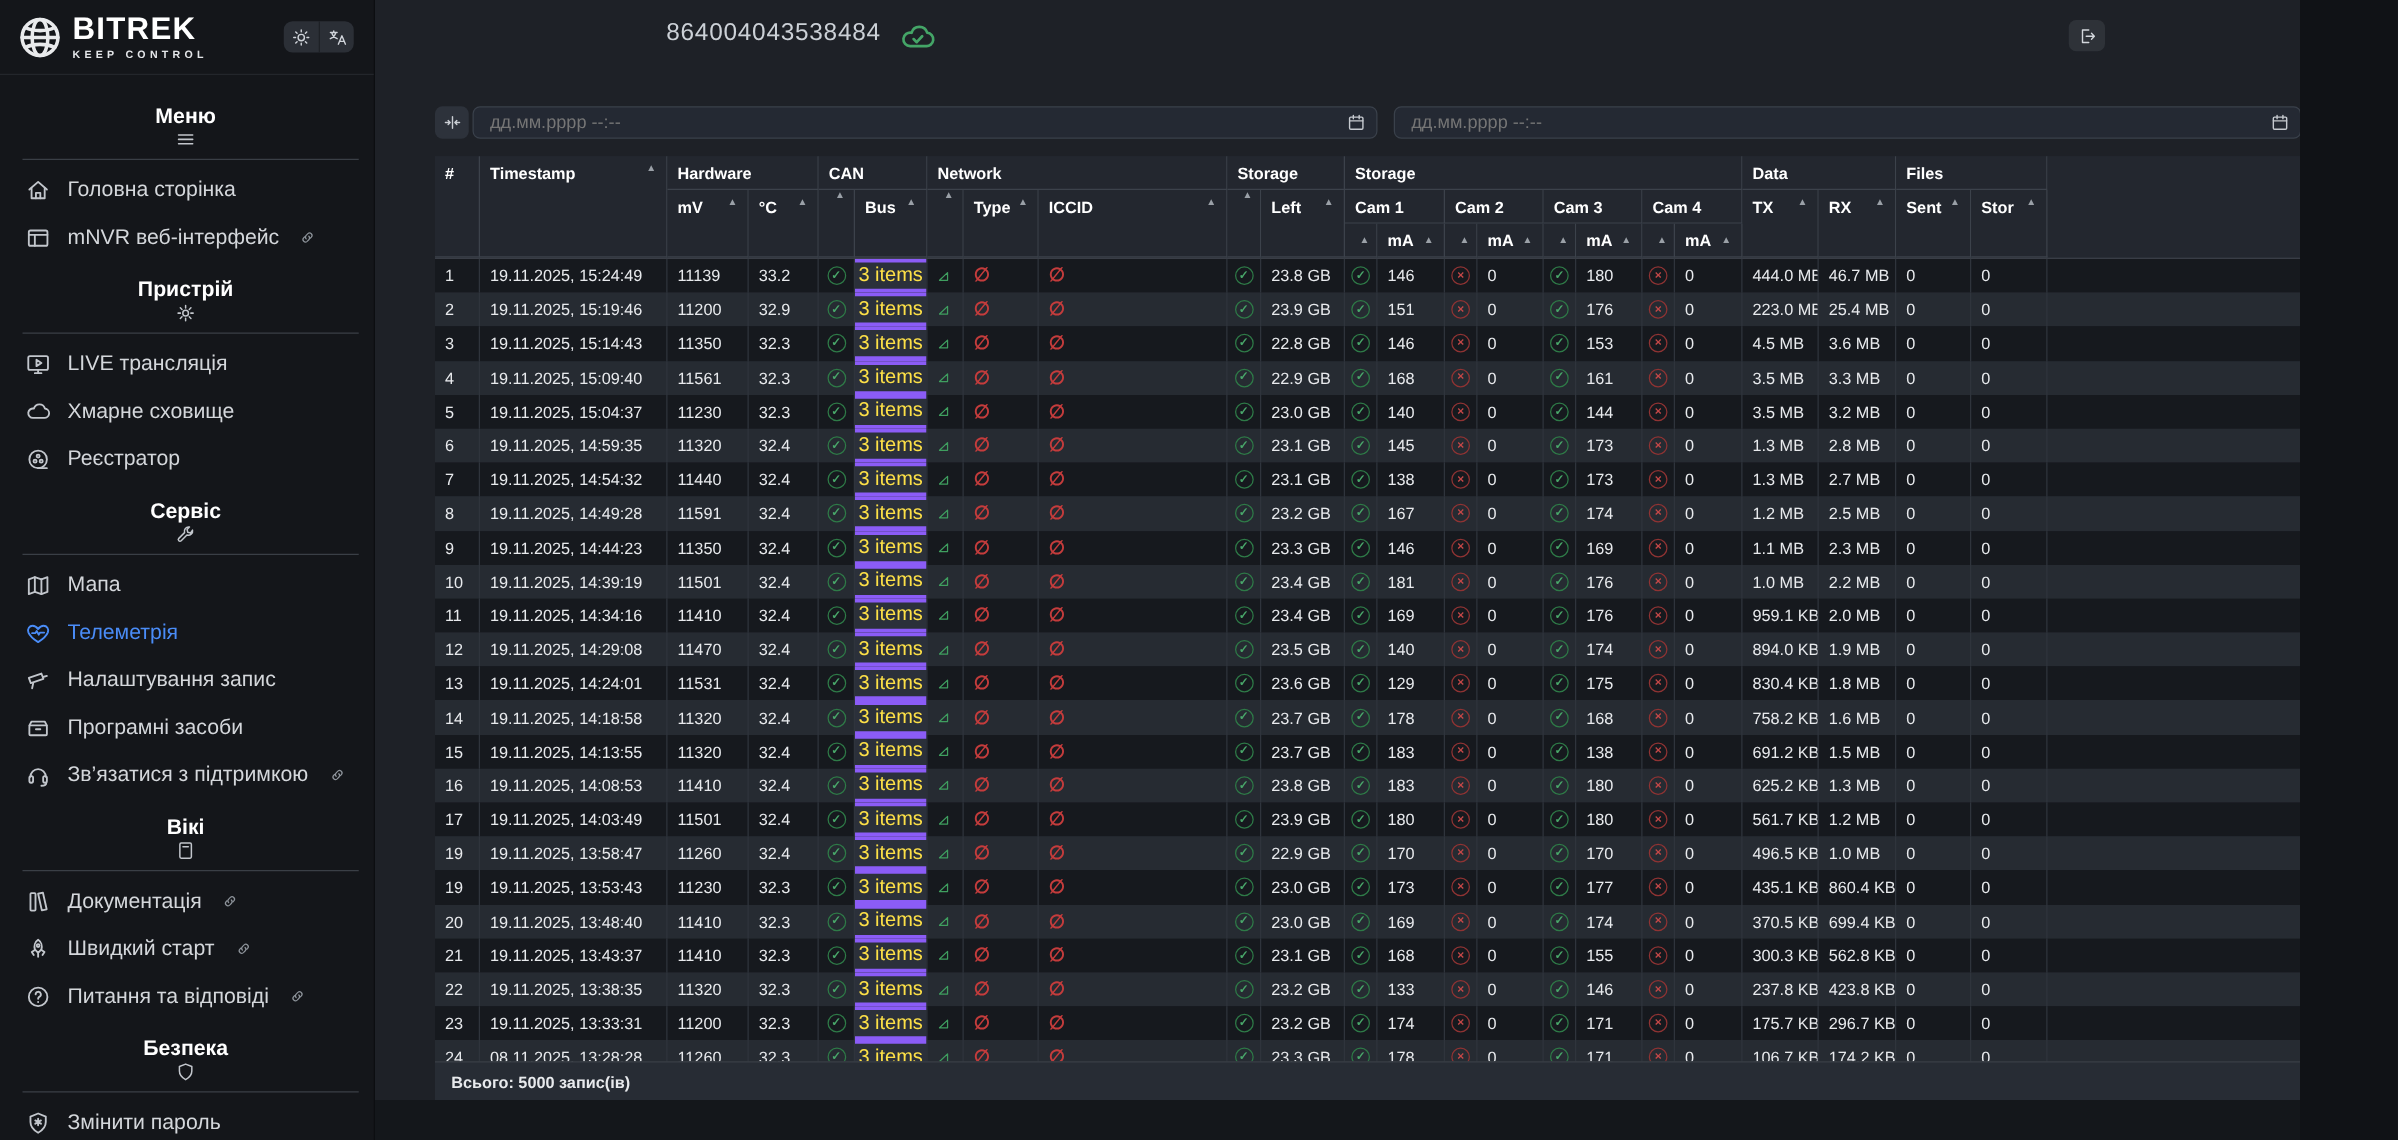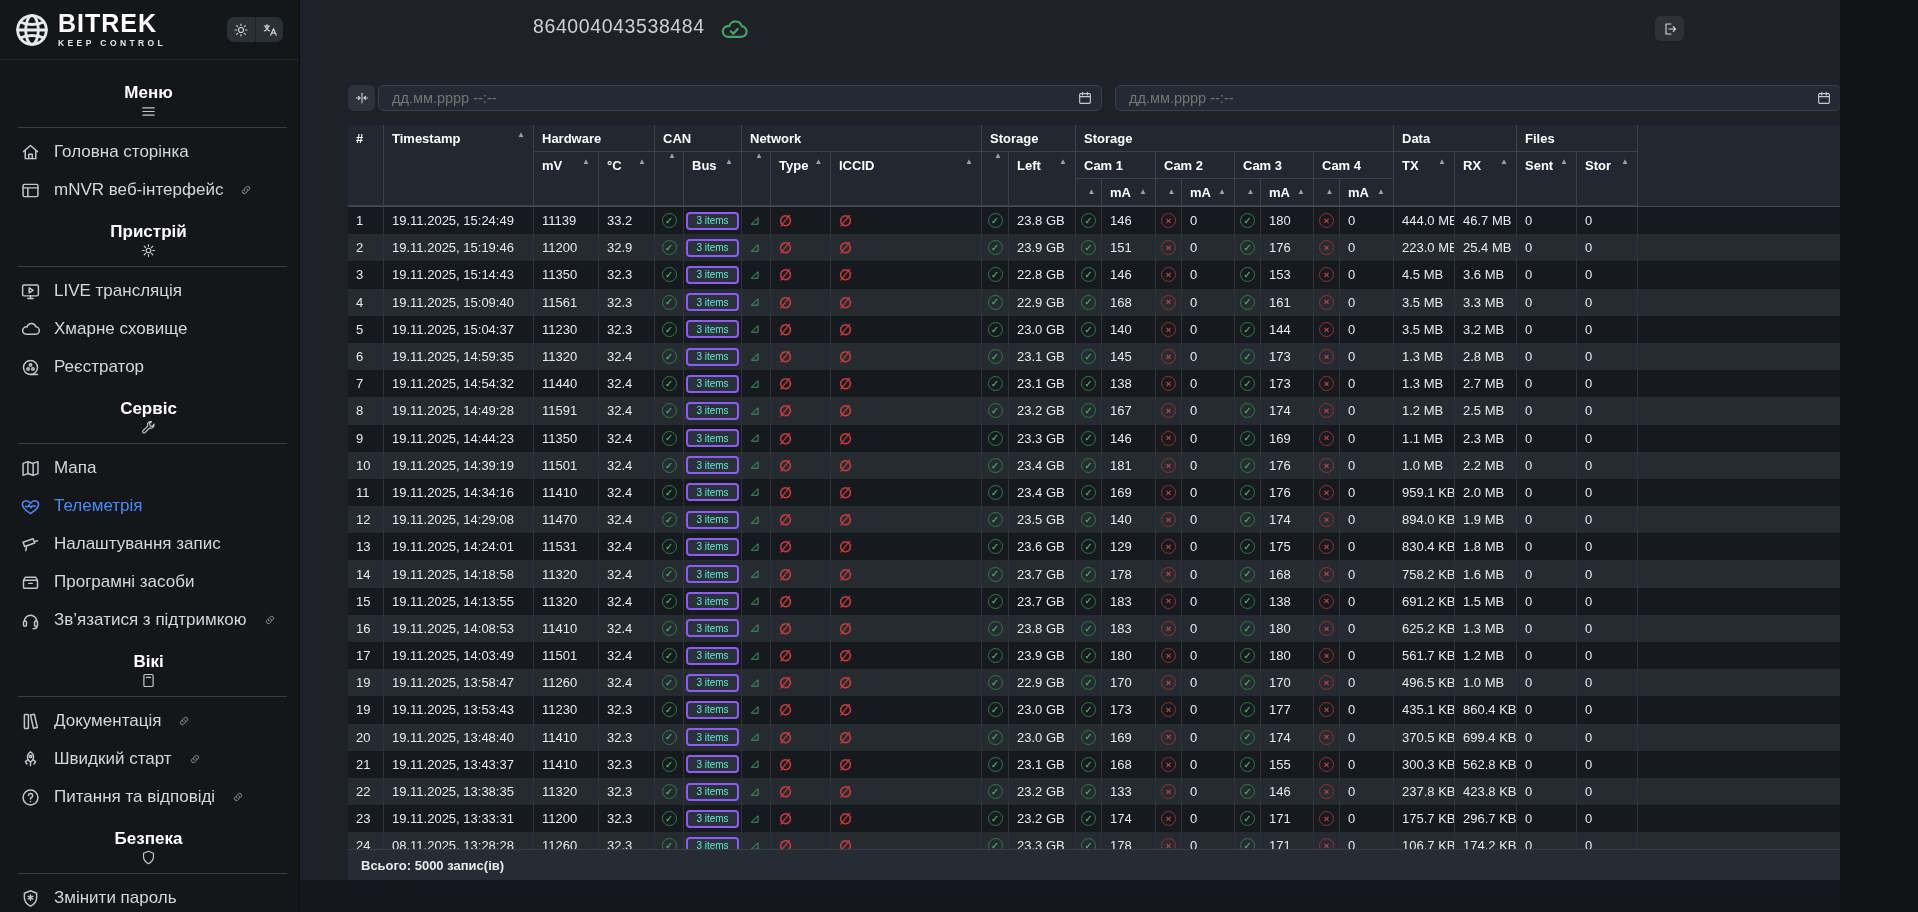--- a/index.html
+++ b/index.html
@@ -74,21 +74,21 @@
   .tr.odd  { background:var(--row-a); }
   .tr.even { background:var(--row-b); }
   .td { display:flex; align-items:center; padding-left:8px; border-right:1px solid var(--bcell); font-size:13px; color:var(--text); white-space:nowrap; overflow:hidden; }
   .td.cen { justify-content:center; padding-left:0; }
   .td.nb { border-right:none; }
   .okc, .errc { width:15px; height:15px; border-radius:50%; display:inline-flex; align-items:center; justify-content:center; font-size:9.5px; font-weight:bold; line-height:1; }
   .okc  { border:1.3px solid #2e7a47; color:#49a76a; }
   .errc { border:1.3px solid #8f3333; color:#c54848; }
   .slash { color:#c43c3c; font-size:15px; font-weight:600; line-height:1; }
   .sig { width:14px; height:14px; color:#3f9e5f; }
-  .pill { border:2px solid #8b5cf6; border-radius:4px; padding:1.5px 8px; font-size:10px; background:#2b303a; color:#5eead4; }
+  .pill { border:6px solid #8b5cf6; border-radius:4px; padding:1.5px 8px; font-size:16px; background:#2b303a; color:#fde047; }
 
   .vscroll { position:absolute; left:1508px; top:48px; width:17px; height:673px; background:#22252b; }
   .sarrow { position:absolute; left:0; width:17px; height:15px; display:flex; align-items:center; justify-content:center; color:#969ca3; font-size:9px; }
   .sarrow.up { top:1px; } .sarrow.down { bottom:1px; }
   .thumb { position:absolute; left:3px; top:41px; width:11px; height:190px; background:#a6aaaf; border-radius:6px; }
 
   .tfoot { position:absolute; left:0; top:724px; width:1526px; height:31px; background:#272c34; border-top:1px solid #3a3f46; display:flex; align-items:center; padding-left:13px; }
   .tfoot span { font-size:13px; font-weight:bold; color:#e8eaed; }
   .bottomstrip { position:absolute; left:300px; top:880px; width:1618px; height:32px; background:#14171b; }
 </style>

